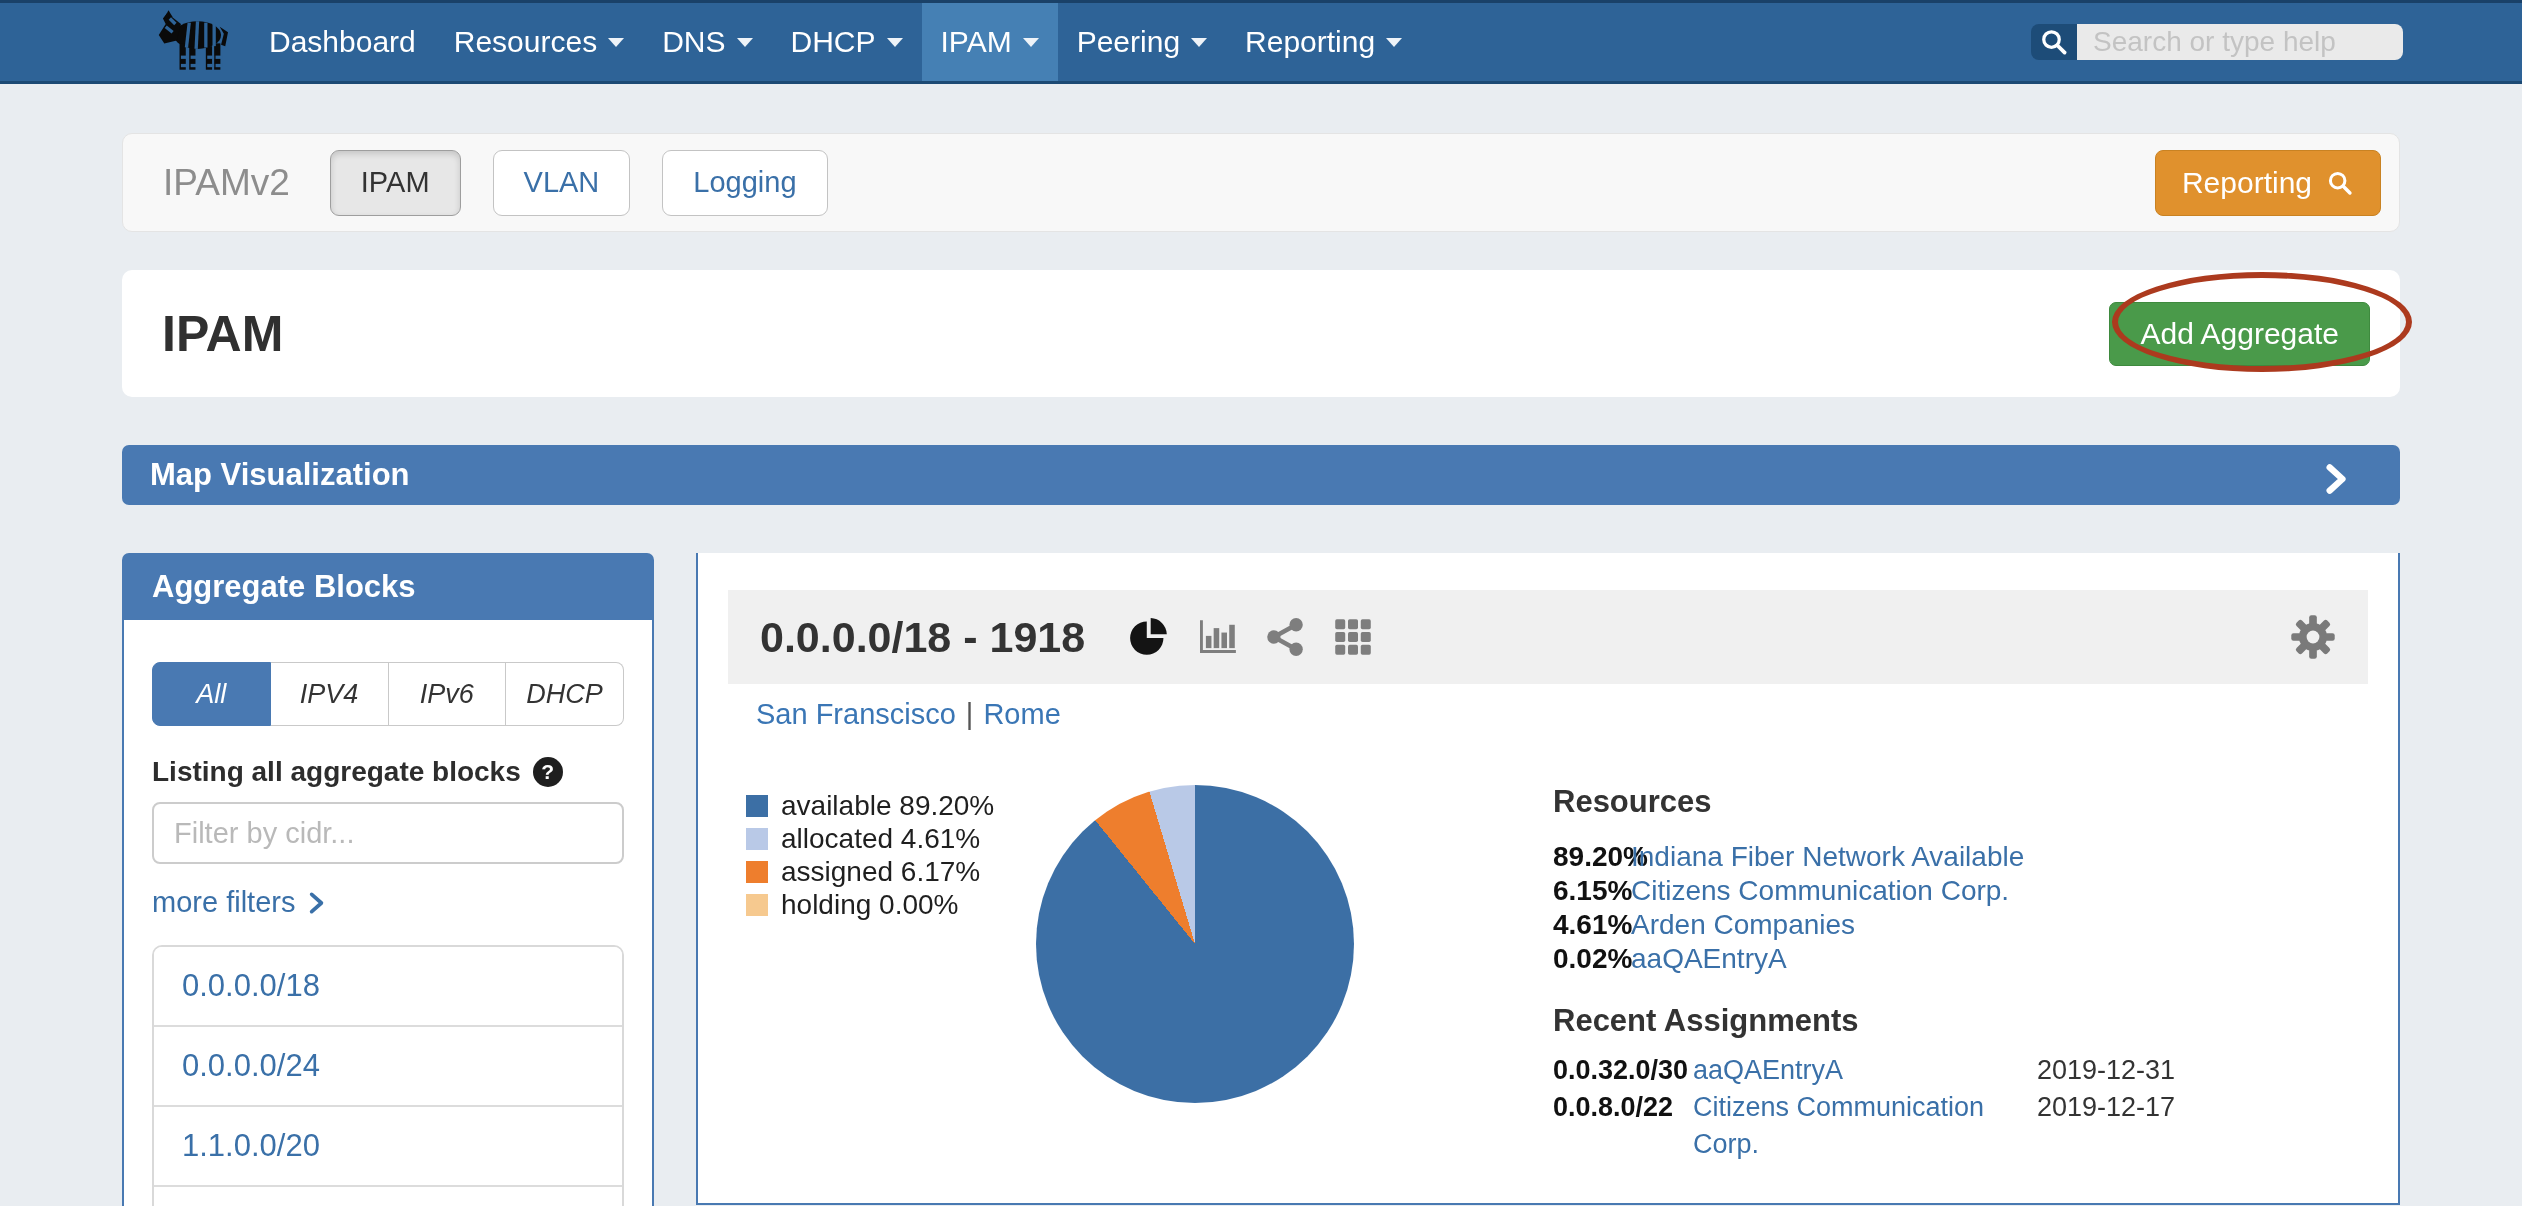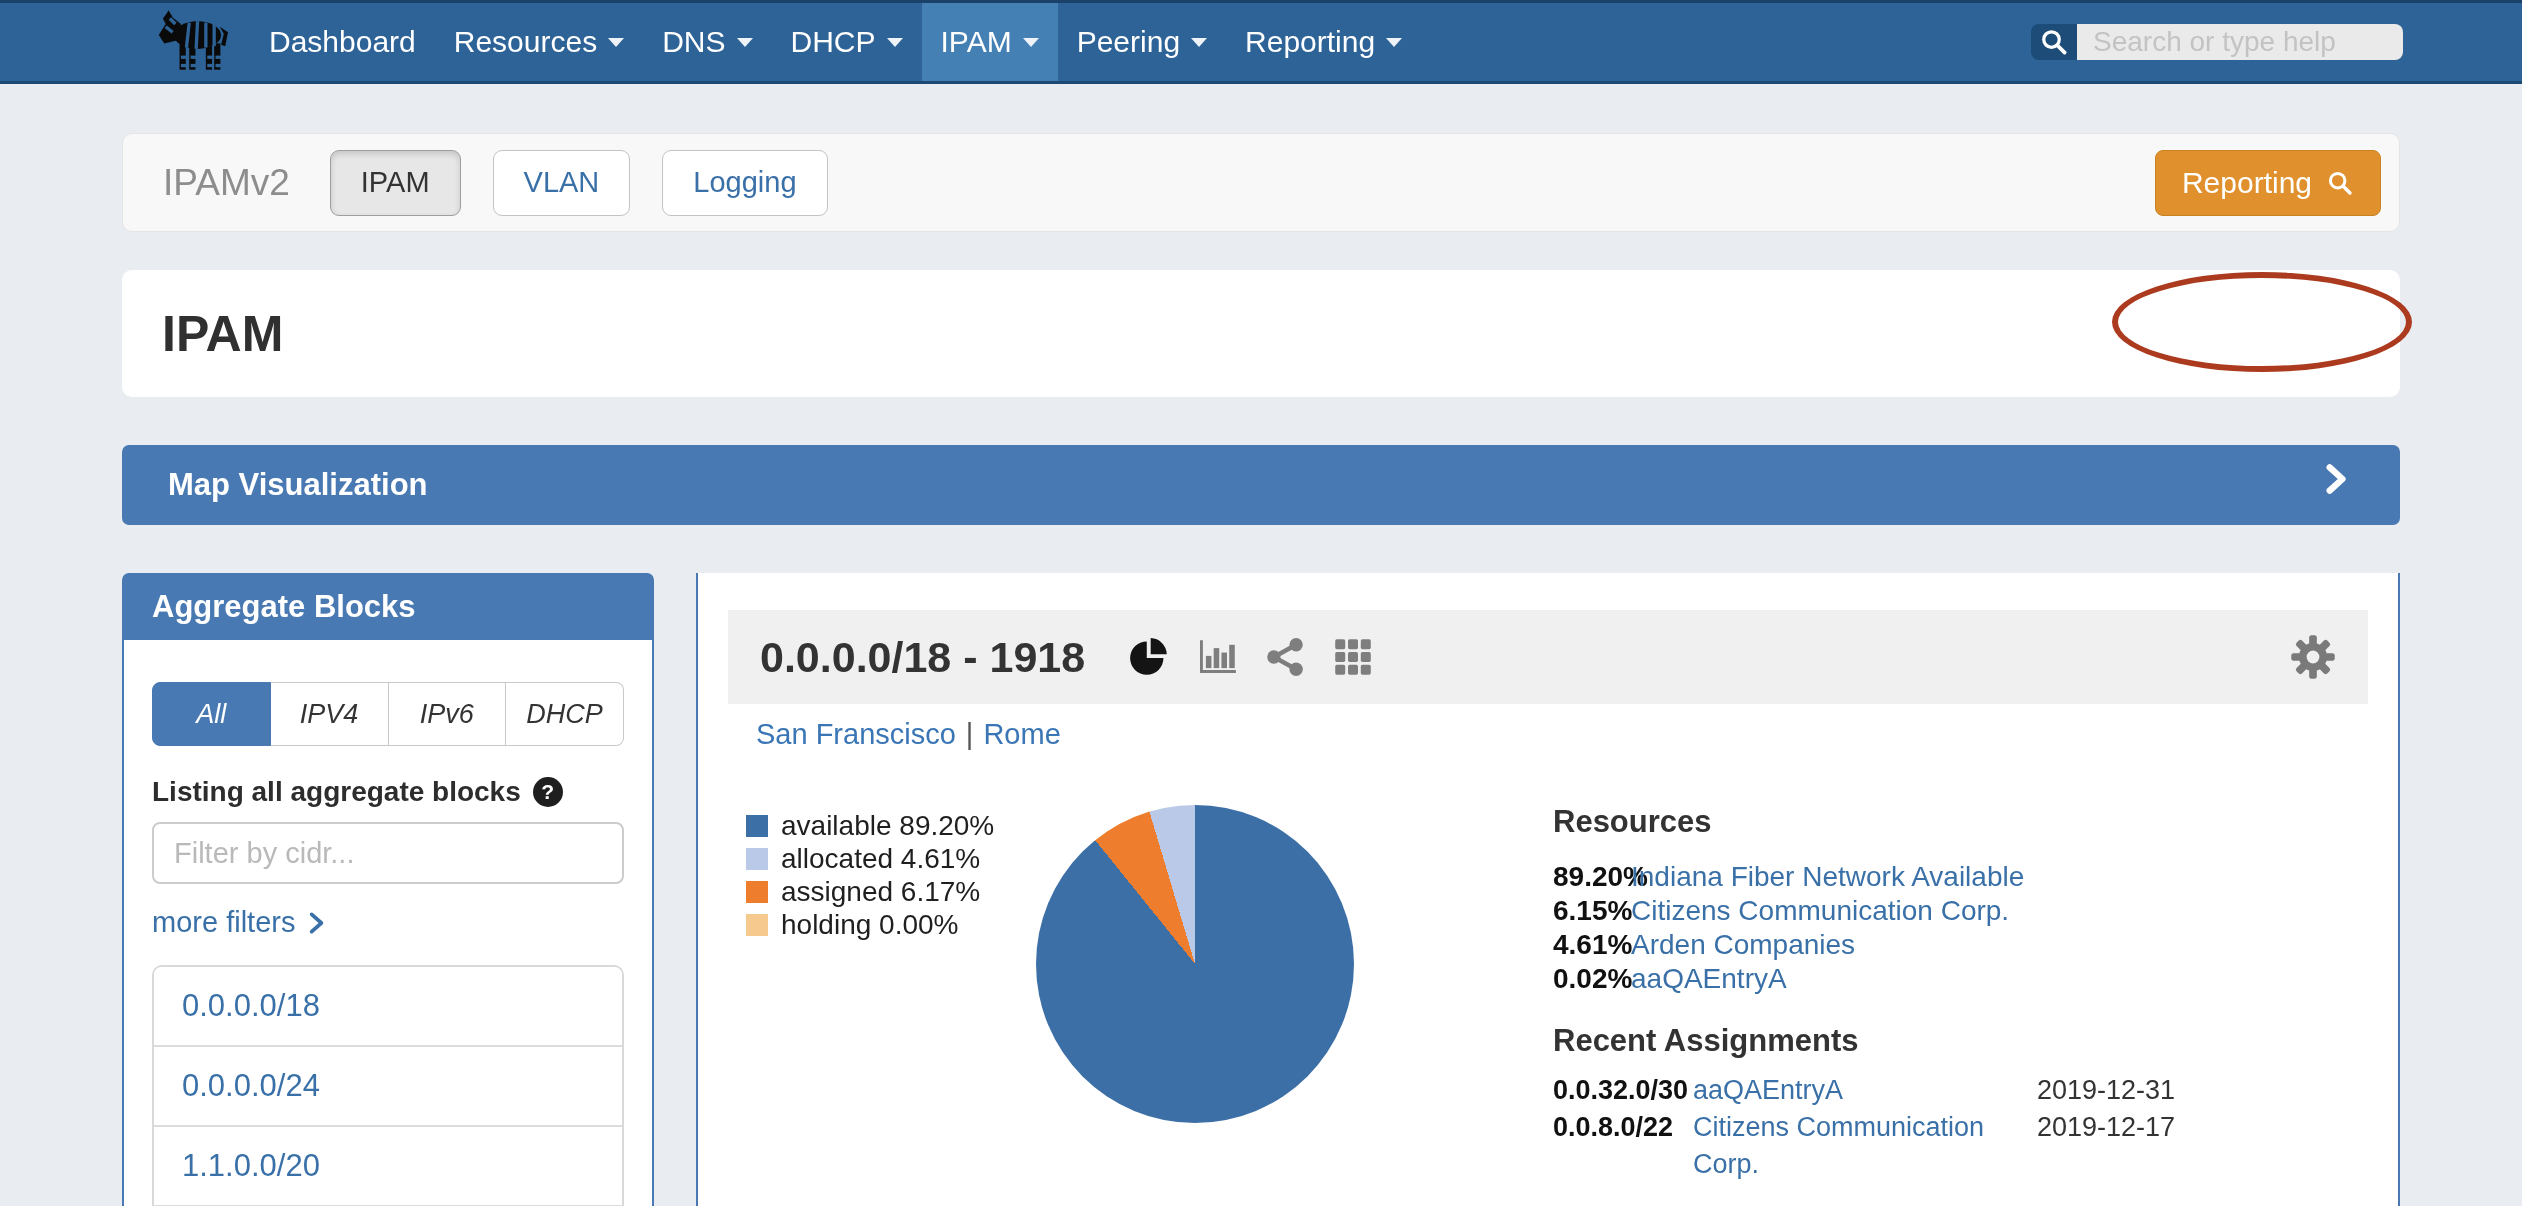--- a/index.html
+++ b/index.html
@@ -72,22 +72,22 @@
     margin-left: auto; height: 64px; padding: 0 30px; border-radius: 7px;
     background: #4a9a4a; border: 1px solid #3e8a3e; color: #fff; font-size: 30px;
     display: flex; align-items: center; cursor: pointer;
   }
   .annotation-ellipse {
     position: absolute; right: -12px; top: 2px; width: 300px; height: 100px;
     border: 6px solid #ac3a1e; border-radius: 50%; pointer-events: none;
   }
   
   .map-bar {
-    position: relative; margin-top: 48px; height: 80px; background: #4979b2;
-    border-radius: 7px; display: flex; align-items: center; padding-left: 46px; cursor: pointer;
+    position: relative; margin-top: 48px; height: 60px; background: #4979b2;
+    border-radius: 7px; display: flex; align-items: center; padding-left: 28px; cursor: pointer;
   }
   .map-bar-label { color: #fff; font-size: 31px; font-weight: bold; }
   .map-chevron { position: absolute; right: 48px; top: 17px; }
   
   .columns { display: flex; gap: 42px; margin-top: 48px; align-items: flex-start; }
   .panel-header {
     height: 67px; background: #4979b2; border-radius: 7px 7px 0 0;
     display: flex; align-items: center; padding-left: 30px;
     color: #fff; font-size: 31px; font-weight: bold;
   }
@@ -250,20 +250,23 @@
       <span>Reporting</span>
       <svg width="28" height="28" viewBox="0 0 24 24">
           <circle cx="10" cy="10" r="6.2" stroke="#fff" stroke-width="2.6" fill="none"></circle>
           <line x1="14.8" y1="14.8" x2="20.5" y2="20.5" stroke="#fff" stroke-width="3" stroke-linecap="round"></line>
         </svg>
     </button>
   </div>
 
   <div class="page-header">
     <h1 class="page-title">IPAM</h1>
+    <button class="btn-add">
+      <span>Add Aggregate</span>
+    </button>
     <div class="annotation-ellipse"></div>
   </div>
 
   <div class="map-bar">
     <span class="map-bar-label">Map Visualization</span>
     <svg class="map-chevron" width="34" height="34" viewBox="0 0 32 32">
       <path d="M11 5 L23 16 L11 27" stroke="#fff" stroke-width="6" fill="none" stroke-linecap="round" stroke-linejoin="round"></path>
     </svg>
   </div>
 

